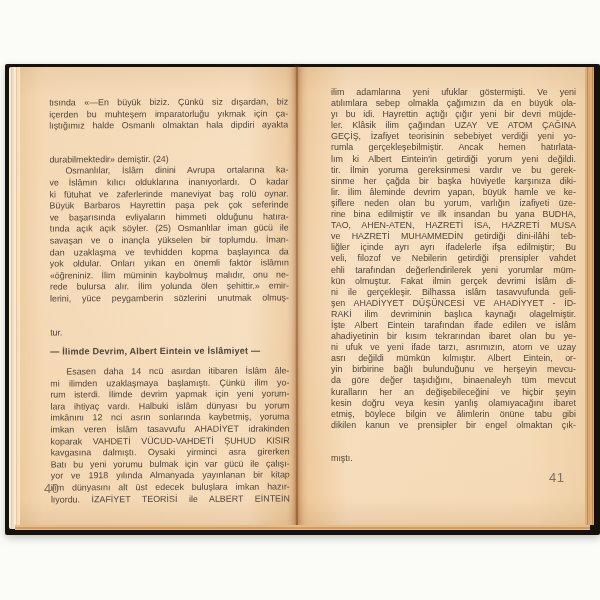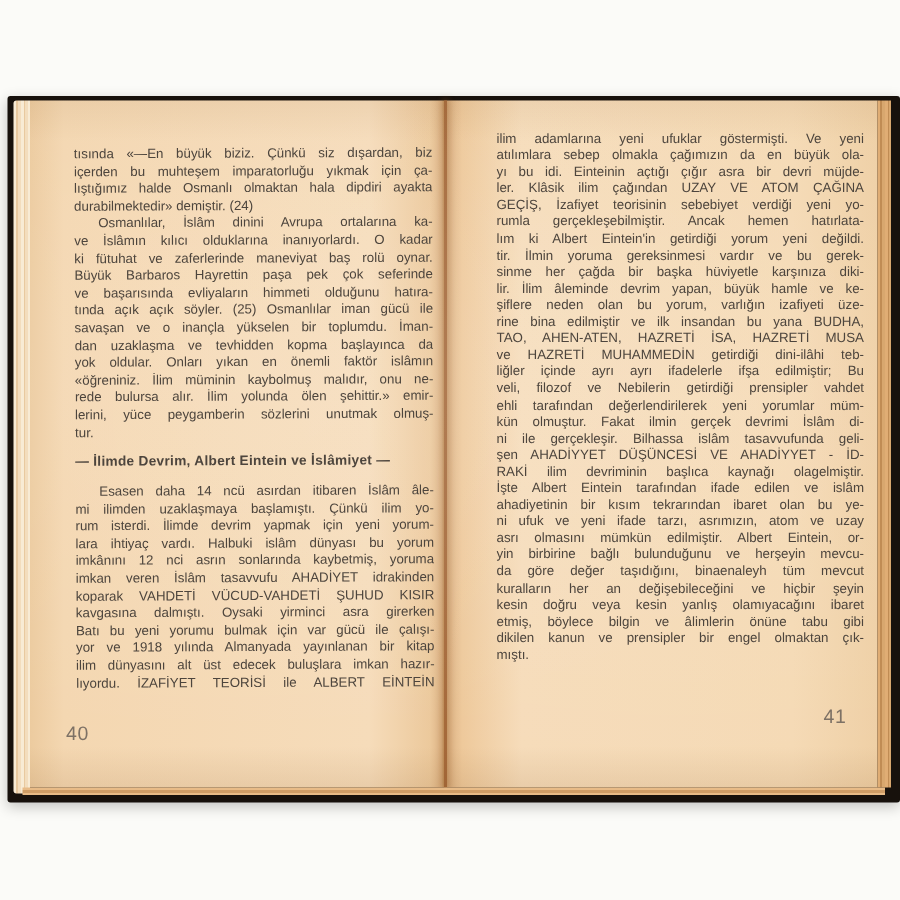--- a/index.html
+++ b/index.html
@@ -46,21 +46,21 @@
   }
   .page-text{position:absolute;color:#4d453d;}
   .page-text .line{
     text-align:justify;text-align-last:justify;
     overflow:hidden;white-space:nowrap;
   }
   .lp{left:50px;top:97px;width:239px;font-size:8.9px;transform:rotate(-.25deg);}
   .lp .line{height:11.6px;line-height:11.6px;}
   .rp{left:331px;top:87px;width:245px;font-size:8.9px;}
   .rp .line{height:11.1px;line-height:11.1px;}
-  .page-text .line.flush{text-align-last:left;}
+  .page-text .line.flush{text-align-last:left;margin-top:22px;}
   .page-text .line.indent{text-indent:16px;}
   .heading{
     font-weight:bold;font-size:9.1px;letter-spacing:.2px;
     margin:7px 0 9px 0;line-height:12px;white-space:nowrap;
   }
   .page-number{
     position:absolute;font-size:13px;color:#7d7165;letter-spacing:.5px;
   }
   .page-number.left{left:44px;top:481px;}
   .page-number.right{left:549px;top:470px;}
@@ -112,21 +112,21 @@
       <div class="line">Batı bu yeni yorumu bulmak için var gücü ile çalışı-</div>
       <div class="line">yor ve 1918 yılında Almanyada yayınlanan bir kitap</div>
       <div class="line">ilim dünyasını alt üst edecek buluşlara imkan hazır-</div>
       <div class="line">lıyordu. İZAFİYET TEORİSİ ile ALBERT EİNTEİN</div>
     </div>
   </div>
 <div class="page-text rp">
     <div>
       <div class="line">ilim adamlarına yeni ufuklar göstermişti. Ve yeni</div>
       <div class="line">atılımlara sebep olmakla çağımızın da en büyük ola-</div>
-      <div class="line">yı bu idi. Einteinin açtığı çığır asra bir devri müjde-</div>
+      <div class="line">yı bu idi. Hayrettin açtığı çığır yeni bir devri müjde-</div>
       <div class="line">ler. Klâsik ilim çağından UZAY VE ATOM ÇAĞINA</div>
       <div class="line">GEÇİŞ, İzafiyet teorisinin sebebiyet verdiği yeni yo-</div>
       <div class="line">rumla gerçekleşebilmiştir. Ancak hemen hatırlata-</div>
       <div class="line">lım ki Albert Eintein'in getirdiği yorum yeni değildi.</div>
       <div class="line">tir. İlmin yoruma gereksinmesi vardır ve bu gerek-</div>
       <div class="line">sinme her çağda bir başka hüviyetle karşınıza diki-</div>
       <div class="line">lir. İlim âleminde devrim yapan, büyük hamle ve ke-</div>
       <div class="line">şiflere neden olan bu yorum, varlığın izafiyeti üze-</div>
       <div class="line">rine bina edilmiştir ve ilk insandan bu yana BUDHA,</div>
       <div class="line">TAO, AHEN-ATEN, HAZRETİ İSA, HAZRETİ MUSA</div>
@@ -134,21 +134,21 @@
       <div class="line">liğler içinde ayrı ayrı ifadelerle ifşa edilmiştir; Bu</div>
       <div class="line">veli, filozof ve Nebilerin getirdiği prensipler vahdet</div>
       <div class="line">ehli tarafından değerlendirilerek yeni yorumlar müm-</div>
       <div class="line">kün olmuştur. Fakat ilmin gerçek devrimi İslâm di-</div>
       <div class="line">ni ile gerçekleşir. Bilhassa islâm tasavvufunda geli-</div>
       <div class="line">şen AHADİYYET DÜŞÜNCESİ VE AHADİYYET - İD-</div>
       <div class="line">RAKİ ilim devriminin başlıca kaynağı olagelmiştir.</div>
       <div class="line">İşte Albert Eintein tarafından ifade edilen ve islâm</div>
       <div class="line">ahadiyetinin bir kısım tekrarından ibaret olan bu ye-</div>
       <div class="line">ni ufuk ve yeni ifade tarzı, asrımızın, atom ve uzay</div>
-      <div class="line">asrı olmasını mümkün edilmiştir. Albert Eintein, or-</div>
+      <div class="line">asrı değildi mümkün kılmıştır. Albert Eintein, or-</div>
       <div class="line">yin birbirine bağlı bulunduğunu ve herşeyin mevcu-</div>
       <div class="line">da göre değer taşıdığını, binaenaleyh tüm mevcut</div>
       <div class="line">kuralların her an değişebileceğini ve hiçbir şeyin</div>
       <div class="line">kesin doğru veya kesin yanlış olamıyacağını ibaret</div>
       <div class="line">etmiş, böylece bilgin ve âlimlerin önüne tabu gibi</div>
       <div class="line">dikilen kanun ve prensipler bir engel olmaktan çık-</div>
       <div class="line flush">mıştı.</div>
     </div>
   </div>
 

